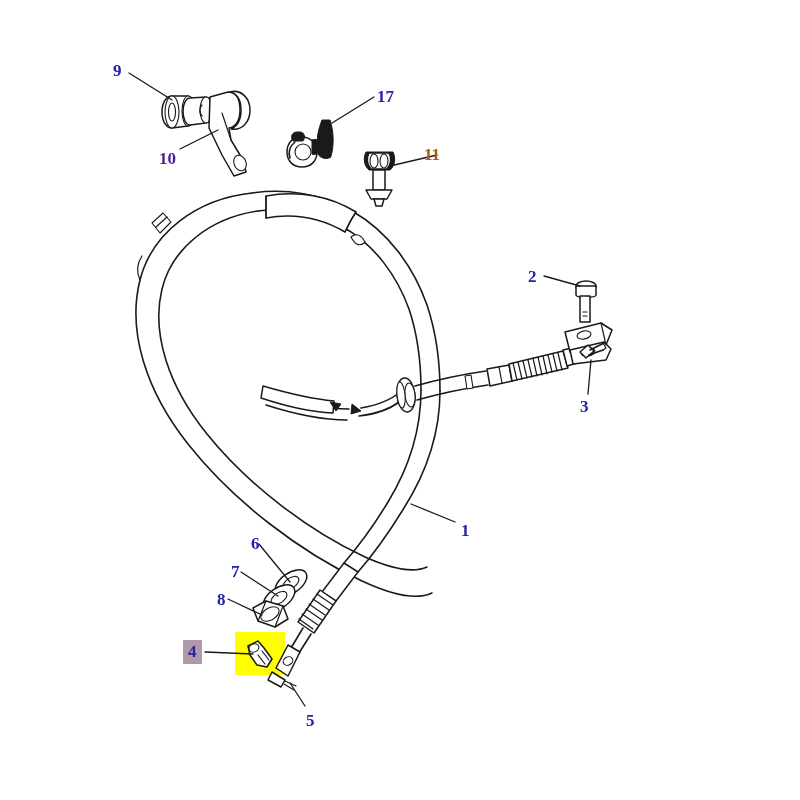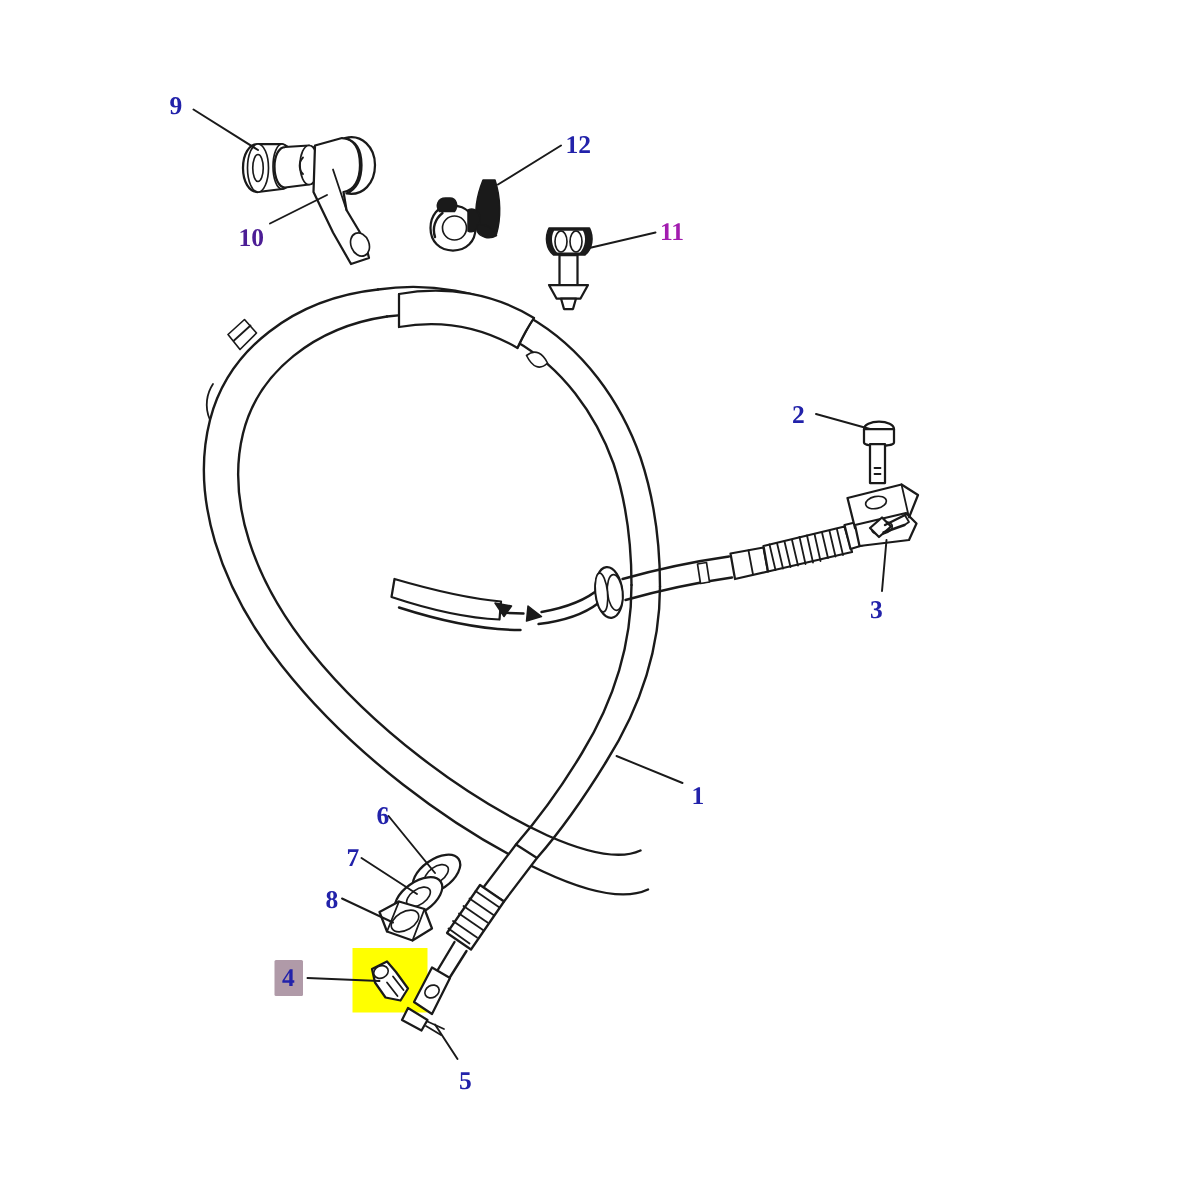--- a/index.html
+++ b/index.html
@@ -285,16 +285,16 @@
   <div class="callout-label" style="left: 461px; top: 522px; color: rgb(34, 34, 170);">1</div>
   <div class="callout-label" style="left: 528px; top: 268px; color: rgb(34, 34, 170);">2</div>
   <div class="callout-label" style="left: 580px; top: 398px; color: rgb(34, 34, 170);">3</div>
   <div class="callout-label boxed" style="left: 183px; top: 640px; color: rgb(34, 34, 170); background: rgb(176, 154, 168);">4</div>
   <div class="callout-label" style="left: 306px; top: 712px; color: rgb(34, 34, 170);">5</div>
   <div class="callout-label" style="left: 251px; top: 535px; color: rgb(34, 34, 170);">6</div>
   <div class="callout-label" style="left: 231px; top: 563px; color: rgb(34, 34, 170);">7</div>
   <div class="callout-label" style="left: 217px; top: 591px; color: rgb(34, 34, 170);">8</div>
   <div class="callout-label" style="left: 113px; top: 62px; color: rgb(34, 34, 170);">9</div>
   <div class="callout-label" style="left: 159px; top: 150px; color: #4c1d95;">10</div>
-  <div class="callout-label" style="left: 440px; top: 146px; color: #a21caf;">11</div>
-  <div class="callout-label" style="left: 377px; top: 88px; color: rgb(34, 34, 170);">12</div>
+  <div class="callout-label" style="left: 424px; top: 146px; color: #a16207;">11</div>
+  <div class="callout-label" style="left: 377px; top: 88px; color: rgb(34, 34, 170);">17</div>
 
 </div>
 
 </body></html>

